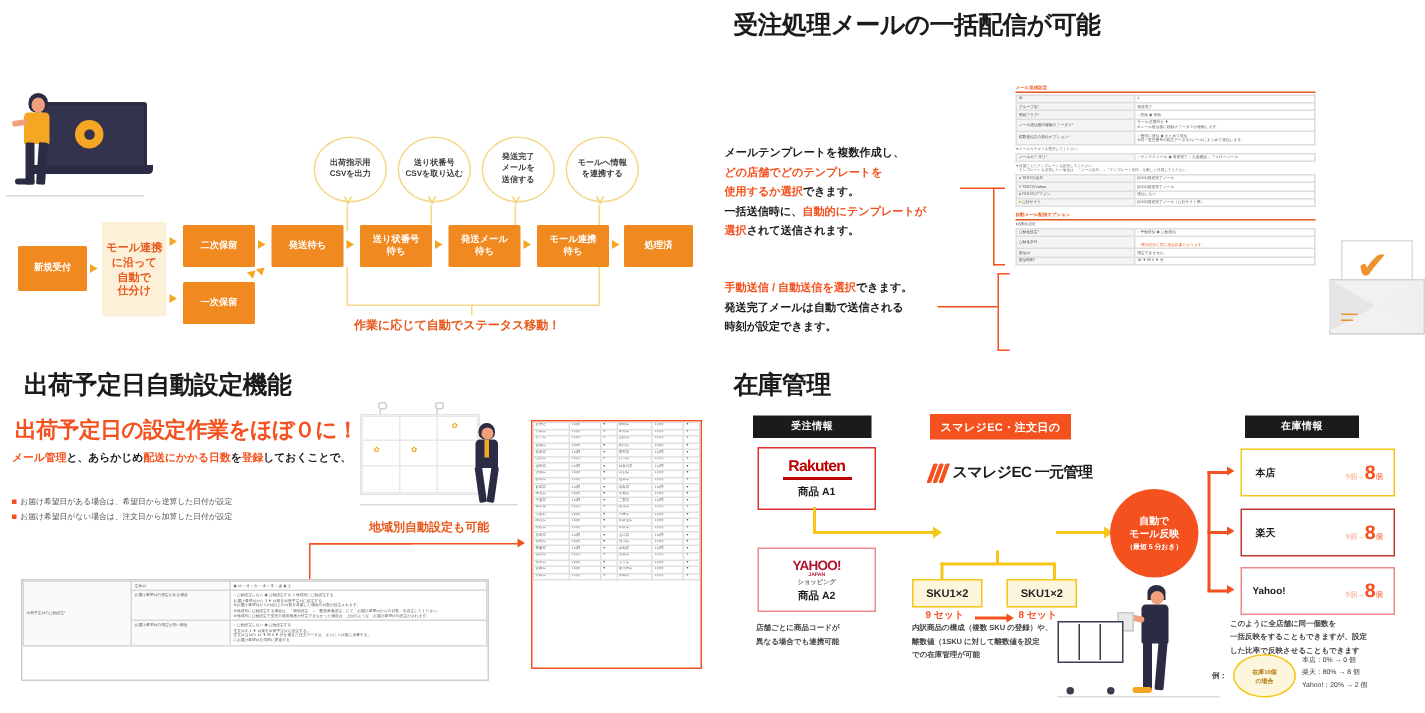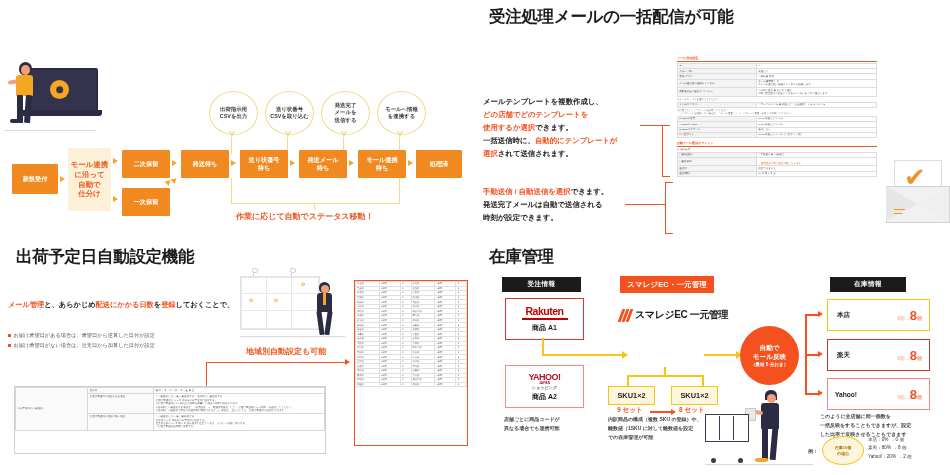--- a/index.html
+++ b/index.html
@@ -395,20 +395,21 @@
     <div class="env-body" style="left:0px;top:26px;width:62px;height:35px;"></div>
     <div style="position:absolute;left:0px;top:26px;width:0;height:0;border-left:31px solid #e6e6e6;border-top:18px solid transparent;border-bottom:17px solid transparent;"></div>
     <div style="position:absolute;left:31px;top:26px;width:0;height:0;border-right:31px solid #efefef;border-top:18px solid transparent;border-bottom:17px solid transparent;"></div>
     <div style="position:absolute;left:8px;top:49px;width:11px;height:1.4px;background:#f0922b;"></div>
     <div style="position:absolute;left:8px;top:53px;width:8px;height:1.4px;background:#f0922b;"></div>
   </div>
 </div>
 
 <div class="quad q-bl">
   <div class="sec-title" style="left:16px;top:6px;">出荷予定日自動設定機能</div>
+  <div class="sec-sub" style="left:10px;top:37px;font-size:14.5px;">出荷予定日の設定作業をほぼ０に！</div>
 
   <div class="bl-body" style="left:8px;top:58px;">
     <div><span class="o">メール管理</span><span>と、あらかじめ</span><span class="o">配送にかかる日数</span><span>を</span><span class="o">登録</span><span>しておくことで、</span></div>
   </div>
 
   <div class="bl-li" style="left:8px;top:91px;">
     <div><span class="sq"></span><span>お届け希望日がある場合は、希望日から逆算した日付が設定</span></div>
     <div><span class="sq"></span><span>お届け希望日がない場合は、注文日から加算した日付が設定</span></div>
   </div>
 
@@ -659,21 +660,21 @@
           </tr>
         </tbody>
       </table>
   </div>
 </div>
 
 <div class="quad q-br">
   <div class="sec-title" style="left:14px;top:6px;">在庫管理</div>
 
   <div class="blkhdr" style="left:27px;top:37px;width:79px;height:15px;">受注情報</div>
-  <div class="orghdr" style="left:145px;top:36px;width:94px;height:17px;">スマレジEC・一元管理</div>
+  <div class="orghdr" style="left:145px;top:36px;width:94px;height:17px;">スマレジEC・注文日の</div>
   <div class="blkhdr" style="left:355px;top:37px;width:76px;height:15px;">在庫情報</div>
 
   <div class="shopbox" style="left:30px;top:58px;width:77px;height:40px;border-color:#e03131;">
     <div class="rakuten">Rakuten</div>
     <div style="width:46px;height:1.4px;background:#bf0000;margin-top:1px;"></div>
     <div class="nm">商品 A1</div>
   </div>
   <div class="shopbox" style="left:30px;top:125px;width:77px;height:41px;border-color:#f08a8a;">
     <div class="yahoo"><span>YAHOO!</span></div>
     <div style="font-size:3.4px;color:#b0142d;font-weight:bold;margin-top:-1px;">JAPAN</div>

